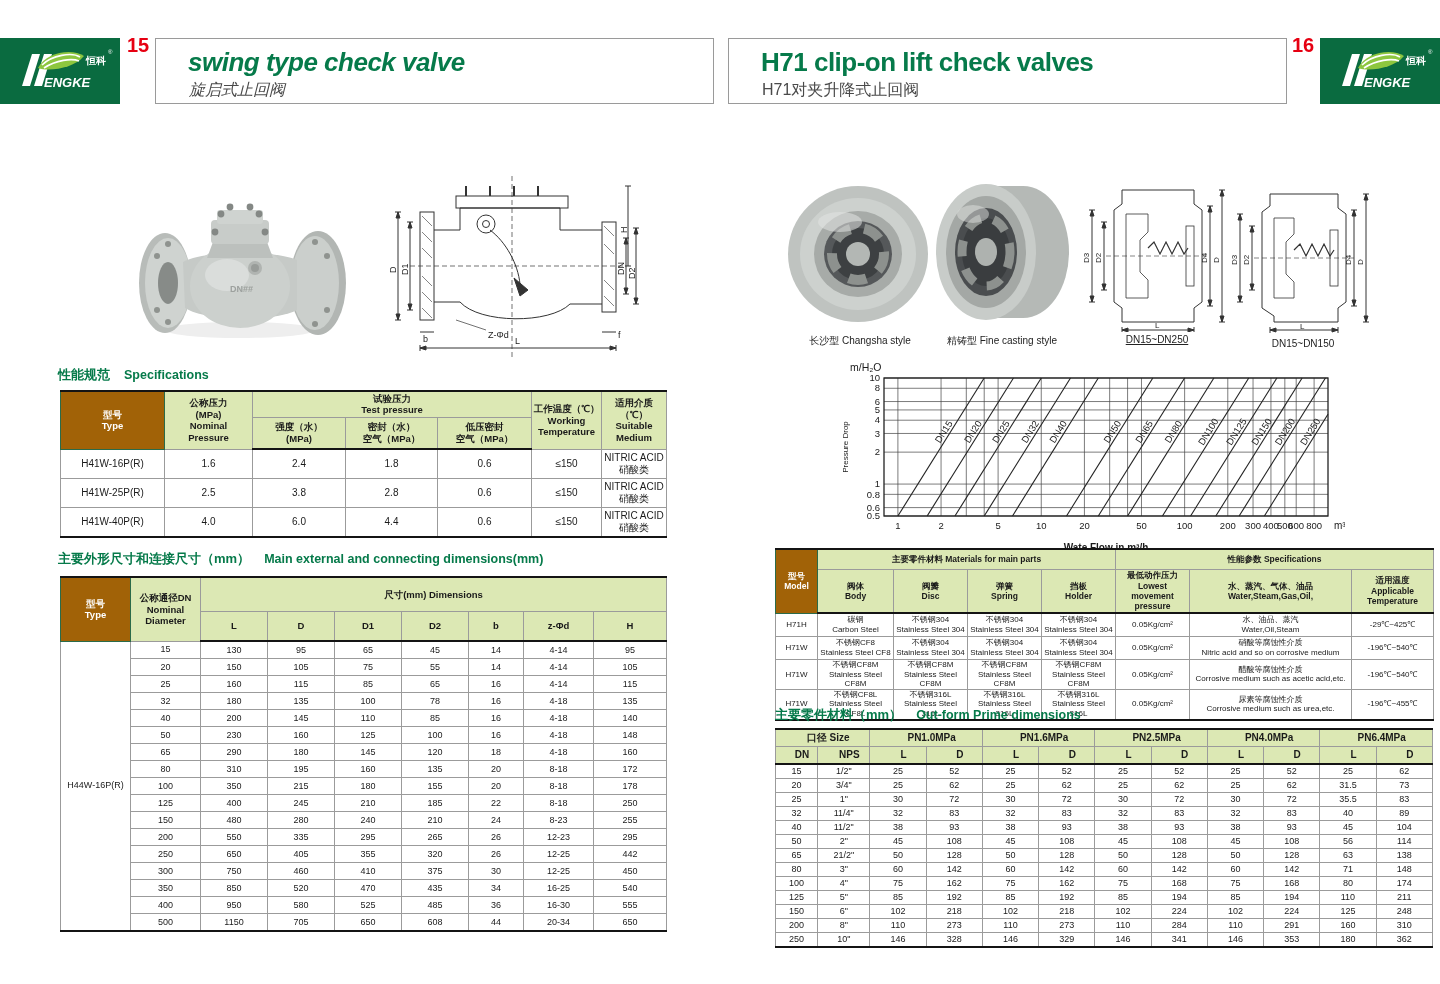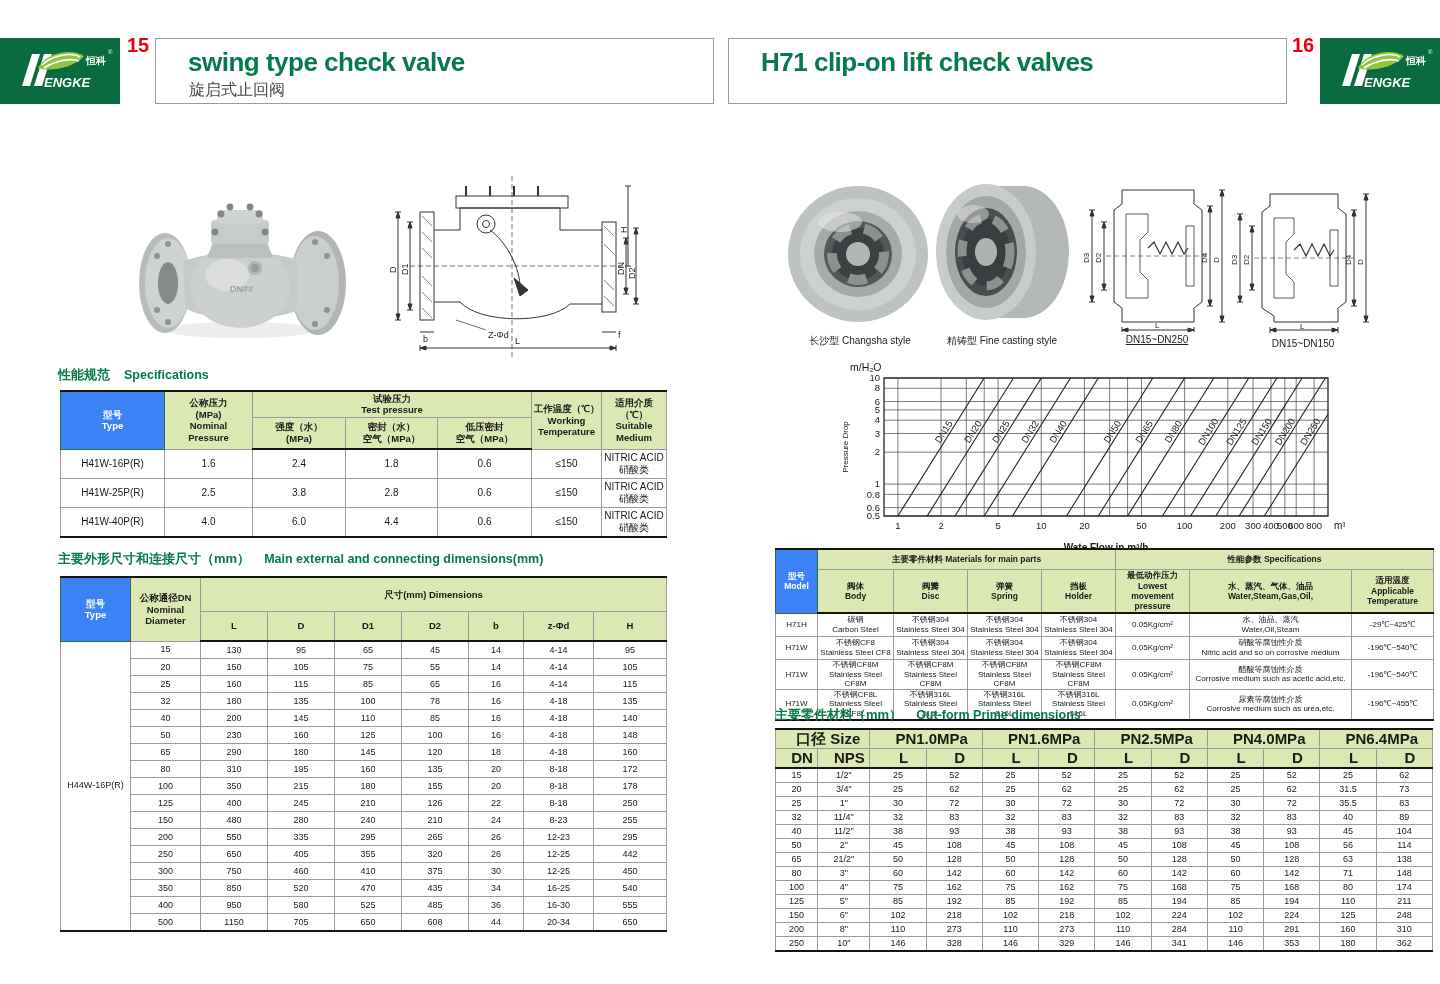--- a/index.html
+++ b/index.html
@@ -15,56 +15,57 @@
   
   .sec-title{font-size:13px;font-weight:bold;color:#067a4a;white-space:nowrap;}
   .sec-title .en{margin-left:14px;font-size:12.5px;}
   .unit-note{font-size:9px;color:#222;}
   
   table{border-collapse:collapse;table-layout:fixed;}
   .tbl{border-top:2px solid #141414;border-bottom:2px solid #141414;}
   .tbl th,.tbl td{border:1px solid #9b9b9b;padding:0 1px;text-align:center;
         vertical-align:middle;white-space:pre-line;line-height:1.2;}
   .tbl thead tr:last-child th{border-bottom:2px solid #141414;margin-top:24px;}
-  .dg{background:#3b82f6;color:#fff;border-color:#2a6b4a !important;}
+  .dg{background:#a16207;color:#fff;border-color:#2a6b4a !important;}
   .lg{background:#dce8b4;}
   .tbl th{font-weight:bold;}
   #spec-table th{font-size:9.5px;}
   #spec-table td{font-size:10px;height:28px;}
   #dims-table th{font-size:9.5px;}
   #dims-table td{font-size:9px;height:16px;}
   #mat-table th{font-size:8.5px;}
   #mat-table td{font-size:8px;height:22px;}
-  #outform-table th{font-size:15px;height:16px;padding-left:12px;}
+  #outform-table th{font-size:10px;height:16px;padding-left:12px;}
   #outform-table td{font-size:9px;height:13px;}
   .caption{font-size:10px;color:#222;text-align:center;}
   svg text{font-family:"Liberation Sans",sans-serif;}
 </style>
 </head>
 <body>
 
 <div class="abs logo-box" style="left:0;">
   <svg width="120" height="66" viewBox="0 0 120 66">
     <rect x="0" y="0" width="120" height="66" fill="#0a6b40"></rect>
     <path d="M22 48 L32 16 L40 16 L30 48 Z" fill="#fff"></path>
     <path d="M34 48 L44 16 L52 16 L42 48 Z" fill="#fff"></path>
     <path d="M38 30 C46 14 72 10 84 18 C74 30 50 34 38 30 Z" fill="#8dc63f"></path>
     <path d="M42 27 C52 17 72 14 80 19 M44 30 C56 22 72 20 79 23" stroke="#fff" stroke-width="1.6" fill="none"></path>
     <text x="44" y="49" font-size="13" font-style="italic" font-weight="bold" fill="#fff">ENGKE</text>
     <text x="86" y="26" font-size="10" fill="#fff" font-weight="bold">恒科</text>
     <text x="108" y="16" font-size="6" fill="#fff">®</text>
   </svg>
 </div>
 <div class="abs page-num" style="left:127px;">15</div>
-<div class="abs title-box" style="left:155px;">
+<div class="abs title-box" style="left:155px;font-style:italic;">
   <div class="title-en">swing type check valve</div>
   <div class="title-zh">旋启式止回阀</div>
 </div>
 <div class="abs title-box" style="left:728px;">
   <div class="title-en">H71 clip-on lift check valves</div>
+  <div class="title-zh">H71对夹升降式止回阀</div>
 </div>
 <div class="abs page-num" style="left:1292px;">16</div>
 <div class="abs logo-box" style="left:1320px;">
   <svg width="120" height="66" viewBox="0 0 120 66">
     <rect x="0" y="0" width="120" height="66" fill="#0a6b40"></rect>
     <path d="M22 48 L32 16 L40 16 L30 48 Z" fill="#fff"></path>
     <path d="M34 48 L44 16 L52 16 L42 48 Z" fill="#fff"></path>
     <path d="M38 30 C46 14 72 10 84 18 C74 30 50 34 38 30 Z" fill="#8dc63f"></path>
     <path d="M42 27 C52 17 72 14 80 19 M44 30 C56 22 72 20 79 23" stroke="#fff" stroke-width="1.6" fill="none"></path>
     <text x="44" y="49" font-size="13" font-style="italic" font-weight="bold" fill="#fff">ENGKE</text>
@@ -513,21 +514,21 @@
         <td>155</td>
         <td>20</td>
         <td>8-18</td>
         <td>178</td>
       </tr>
       <tr>
         <td>125</td>
         <td>400</td>
         <td>245</td>
         <td>210</td>
-        <td>126</td>
+        <td>185</td>
         <td>22</td>
         <td>8-18</td>
         <td>250</td>
       </tr>
       <tr>
         <td>150</td>
         <td>480</td>
         <td>280</td>
         <td>240</td>
         <td>210</td>

